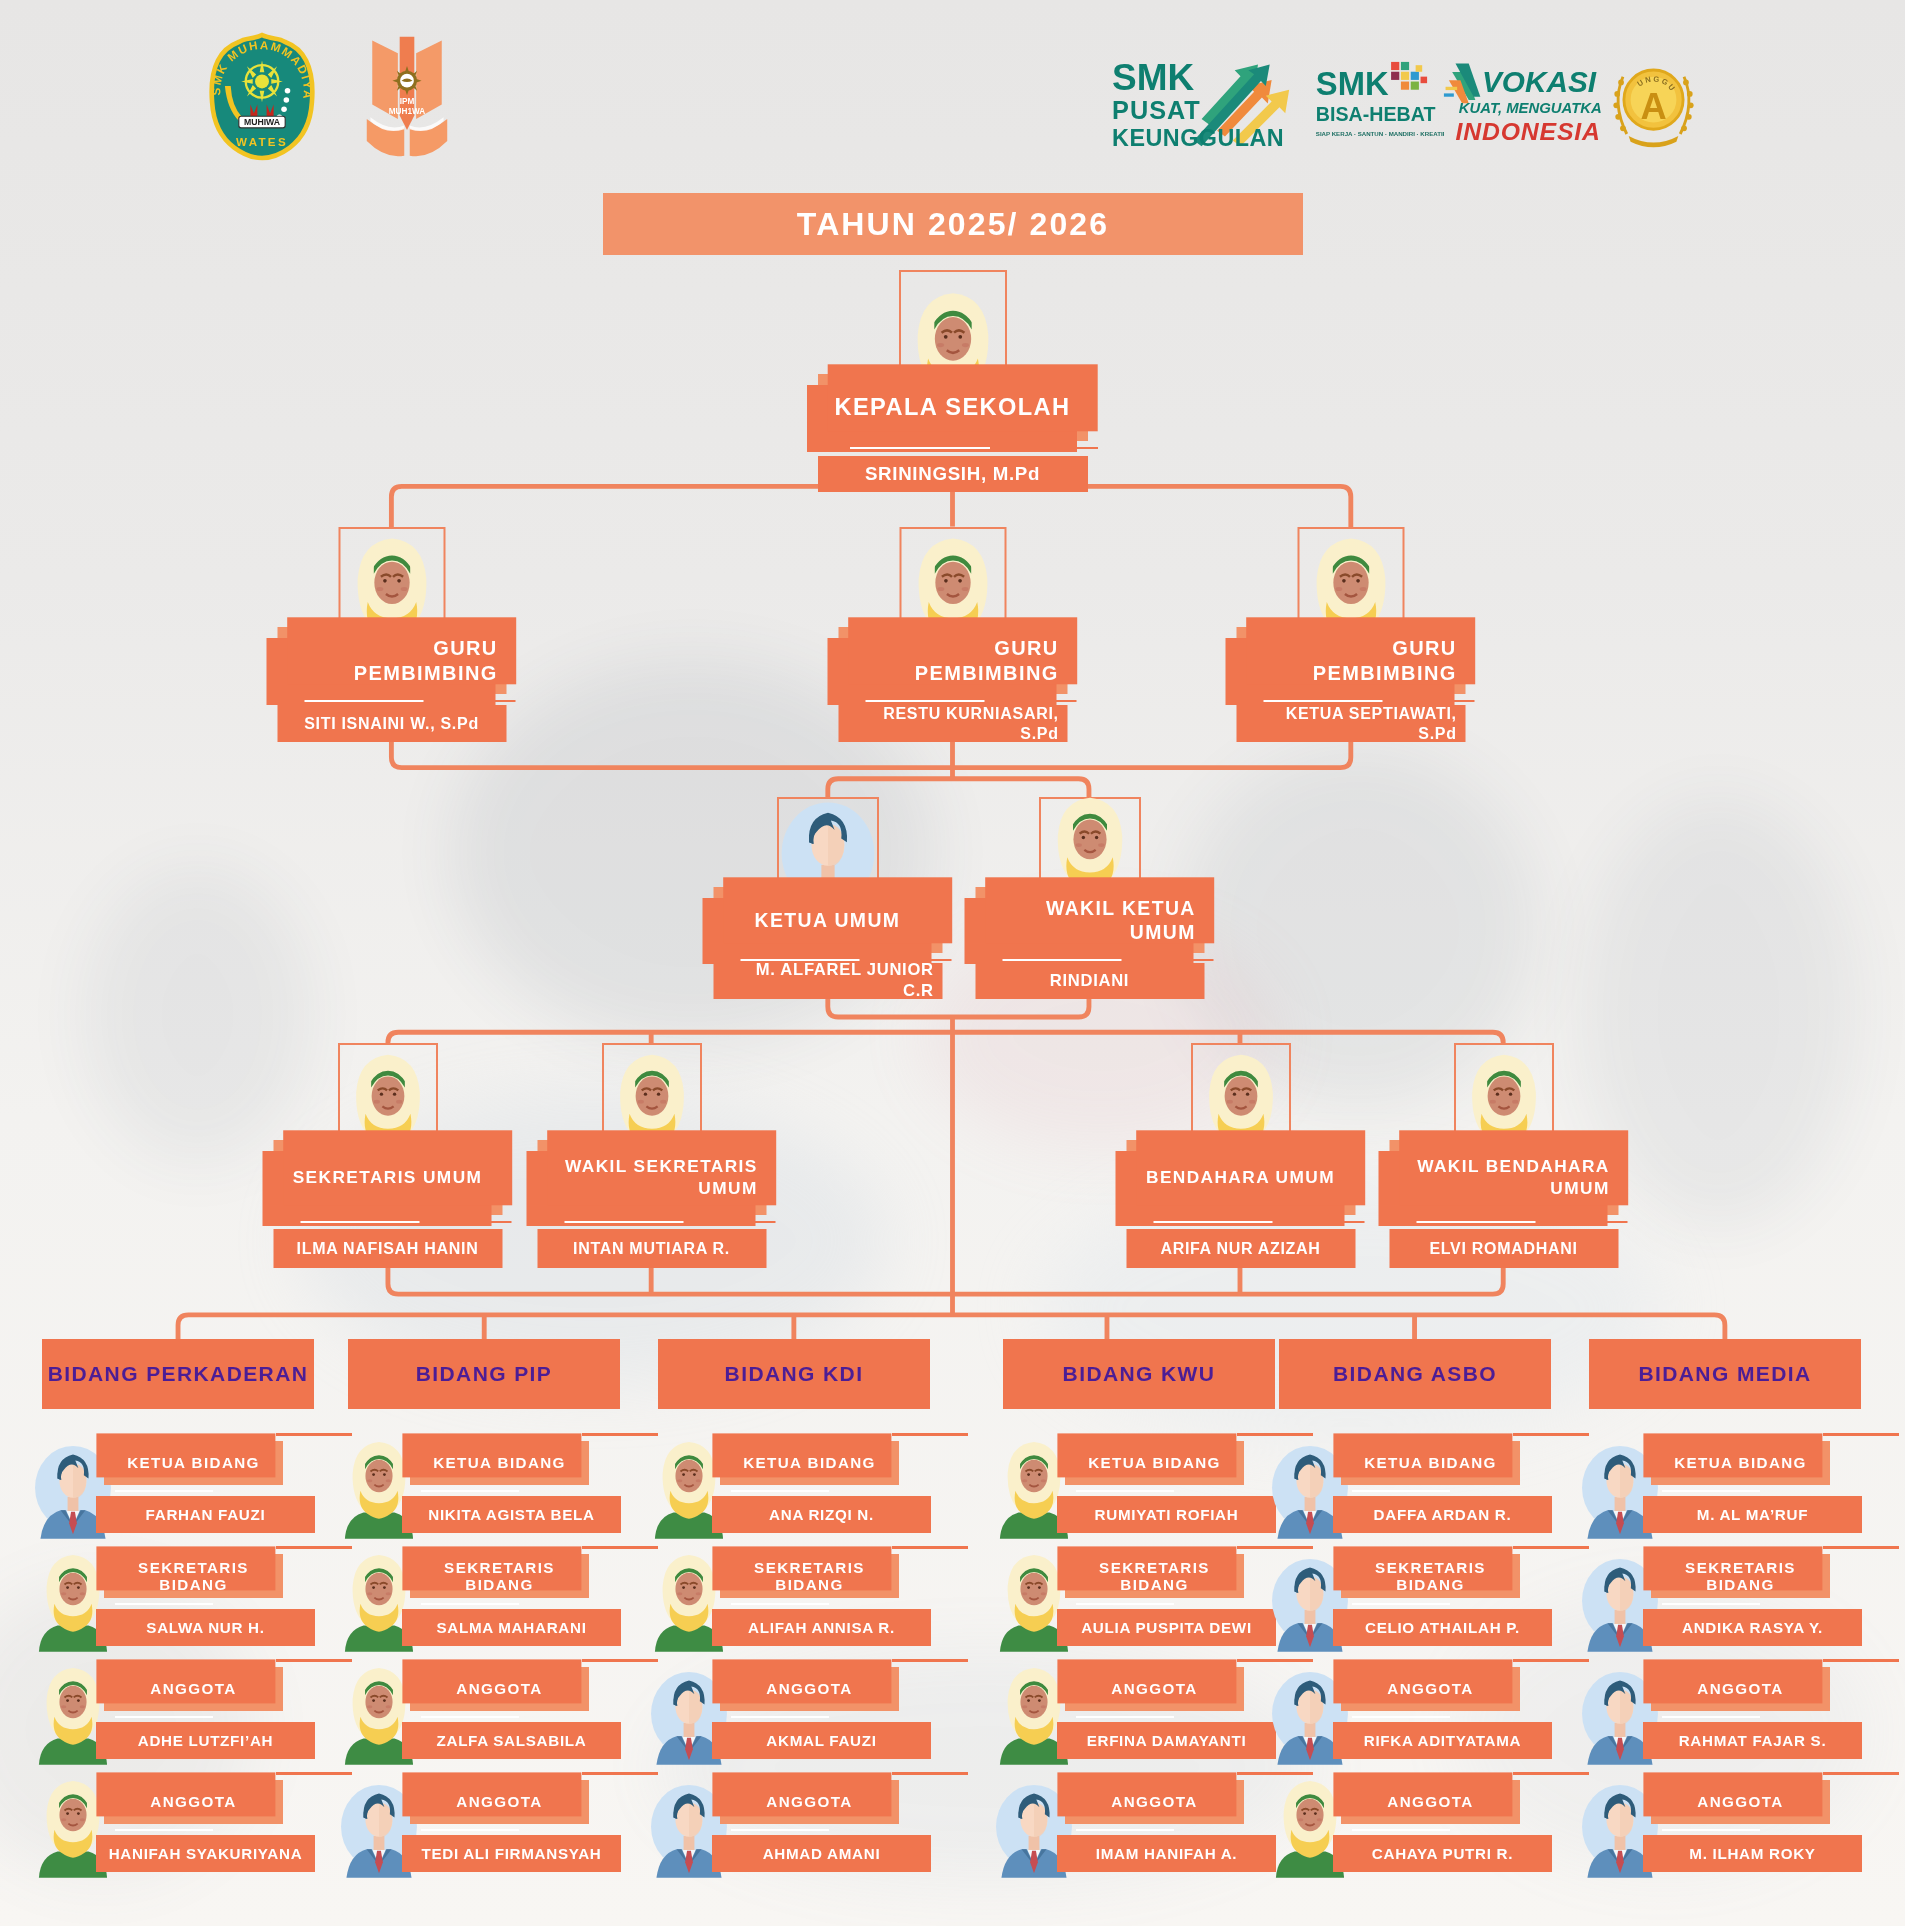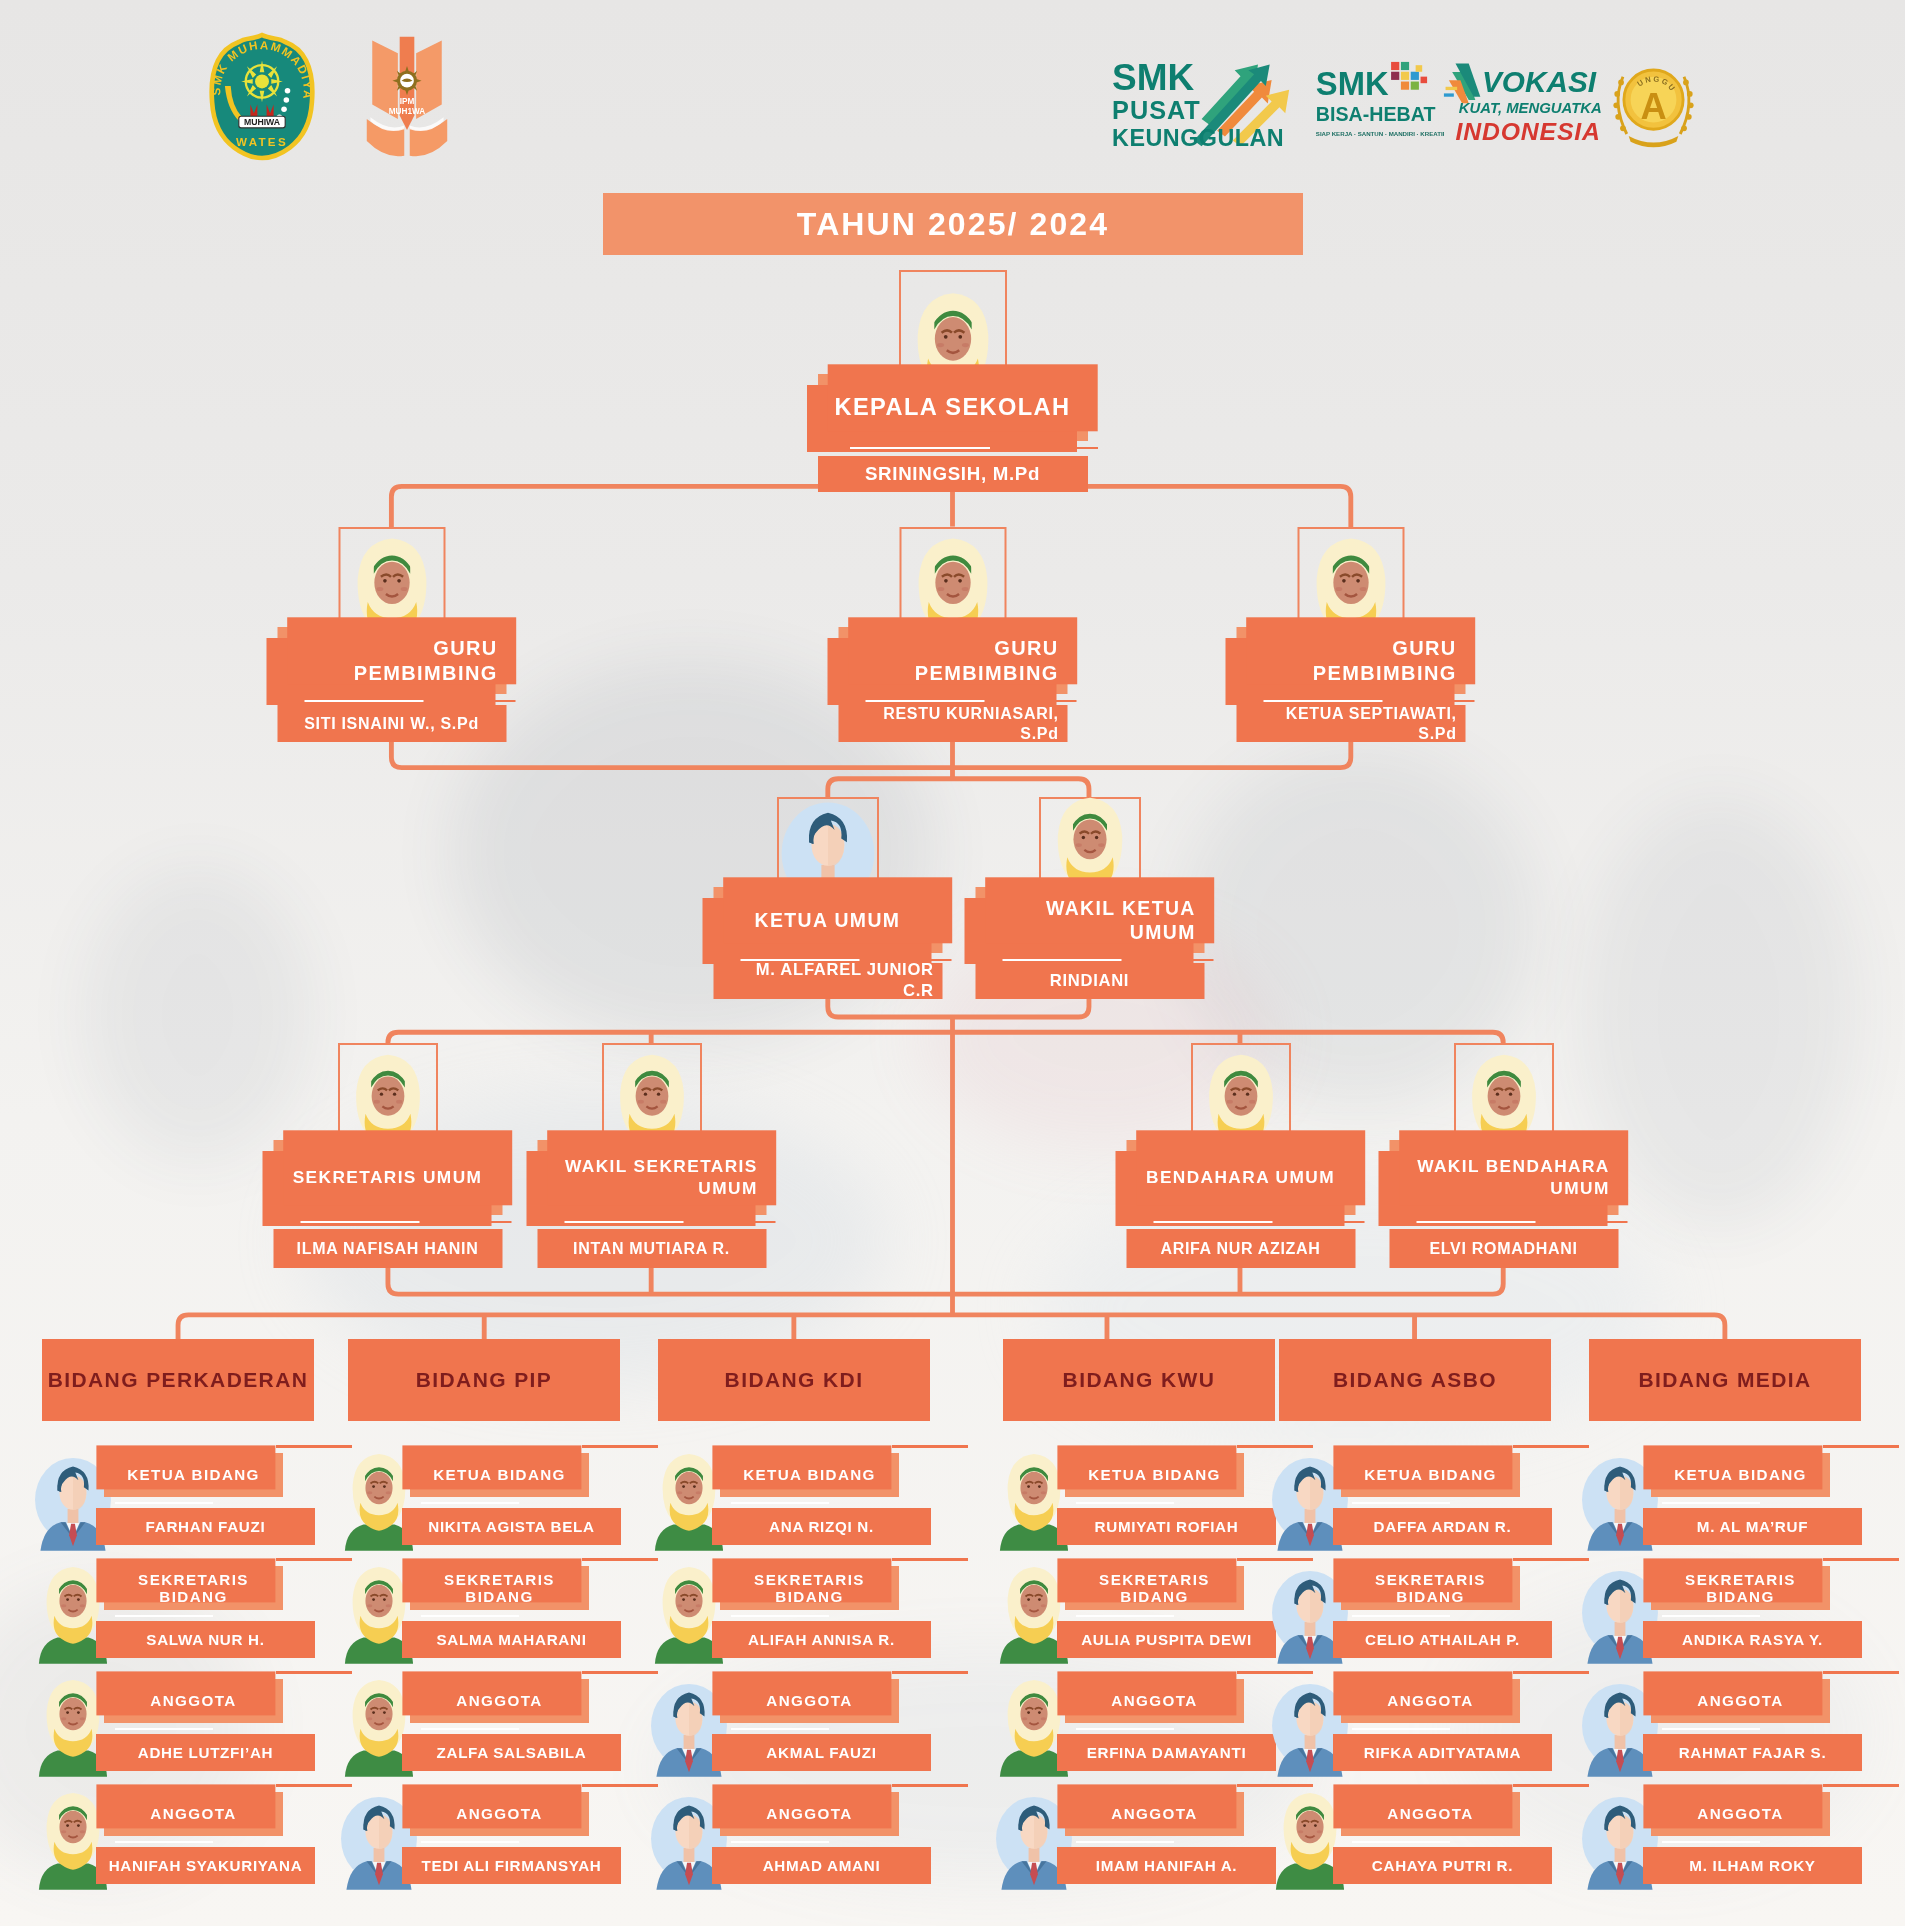--- a/index.html
+++ b/index.html
@@ -44,22 +44,22 @@
   .rolebox::after{content:"";position:absolute;inset:0;transform:translate(9.7px,-9.7px);background:var(--od);z-index:-1}
   .rolebox .ln-b{position:absolute;bottom:-8.3px;left:12%;width:52%;height:2.8px;background:#fff}
   .rolebox .ln-b2{position:absolute;bottom:-8.3px;right:-4%;width:28%;height:2.8px;background:var(--od)}
   .namebox{top:var(--nameTop);height:var(--nameH);width:var(--w);background:var(--od);font-size:var(--fn);letter-spacing:0.7px}
   .row-kepala{--frameW:104px;--frameH:156px;--avW:104px;--avH:137px;--avTop:16.6px;--roleTop:104px;--roleH:67px;--w:270px;--nameTop:186px;--nameH:36px;--fr:23.6px;--fn:18.7px}
   .row-guru{--frameW:103px;--frameH:139px;--avW:101px;--avH:132px;--avTop:5.5px;--roleTop:100px;--roleH:67px;--w:229px;--nameTop:178px;--nameH:37px;--fr:20px;--fn:16px}
   .row-leader{--frameW:98px;--frameH:121px;--avW:97px;--avH:123px;--avTop:-4.2px;--roleTop:90px;--roleH:66px;--w:229px;--nameTop:166px;--nameH:36px;--fr:19.4px;--fn:16.6px}
   .row-officer{--frameW:96px;--frameH:132px;--avW:94px;--avH:122px;--avTop:7px;--roleTop:97px;--roleH:75px;--w:229px;--nameTop:186px;--nameH:39px;--fr:17.3px;--fn:16px}
   
   .division{position:absolute;top:1339px;width:294px;z-index:2}
-  .dhead{position:relative;width:272px;height:82px;margin:0 auto;background:var(--od);
-    display:flex;align-items:center;justify-content:center;color:#7f1d1d;font-weight:bold;
+  .dhead{position:relative;width:272px;height:70px;margin:0 auto;background:var(--od);
+    display:flex;align-items:center;justify-content:center;color:#4c1d95;font-weight:bold;
     font-size:21px;letter-spacing:1.4px;text-align:center}
   .members{margin-top:29px;display:flex;flex-direction:column;gap:9px}
   .mcard{position:relative;height:104px}
   .mavatar{position:absolute;left:2.8px;top:0;width:78px;height:101px}
   .mrole,.mname{position:absolute;display:flex;align-items:center;justify-content:center;
     color:#fff;font-weight:bold;text-align:center;box-sizing:border-box;padding:0 5.5px}
   .mrole{left:73px;top:2.8px;width:179px;height:44px;background:var(--ol);font-size:15.2px;letter-spacing:1.4px;z-index:2}
   .mrole::before{content:"";position:absolute;inset:0;transform:translate(-7.6px,-7.6px);background:var(--od);z-index:-1}
   .mrole i{position:absolute;top:-7.6px;right:-69px;width:76px;height:2.8px;background:var(--od)}
   .mrole b{position:absolute;bottom:-7.6px;left:6%;width:55%;height:2.8px;background:#fff}
@@ -245,21 +245,21 @@
     <circle cx="50" cy="52" r="24" fill="#F7D457"></circle>
     <defs>
         <path id="medArc" d="M30 46 A22 22 0 0 1 70 46" fill="none"></path>
       </defs>
     <text font-size="8" fill="#8A6D1F" font-weight="bold" letter-spacing="2"><textPath href="#medArc" startOffset="18%">UNGGUL</textPath></text>
     <text x="50" y="72" text-anchor="middle" font-size="38" font-weight="bold" fill="#C98F12">A</text>
   </svg>
 </div>
 
 <div class="banner">
-    <span>TAHUN 2025/ 2024</span>
+    <span>TAHUN 2025/ 2026</span>
   </div>
 
 <div class="pnode row-kepala" style="left:814px;top:270px">
   <div class="frame"></div>
   <svg class="avatar" viewBox="0 0 150 198" width="104" height="137">
       <use href="#av-hijab"></use>
     </svg>
   <div class="rolebox">
       <i class="ln-b"></i>
       <i class="ln-b2"></i>

